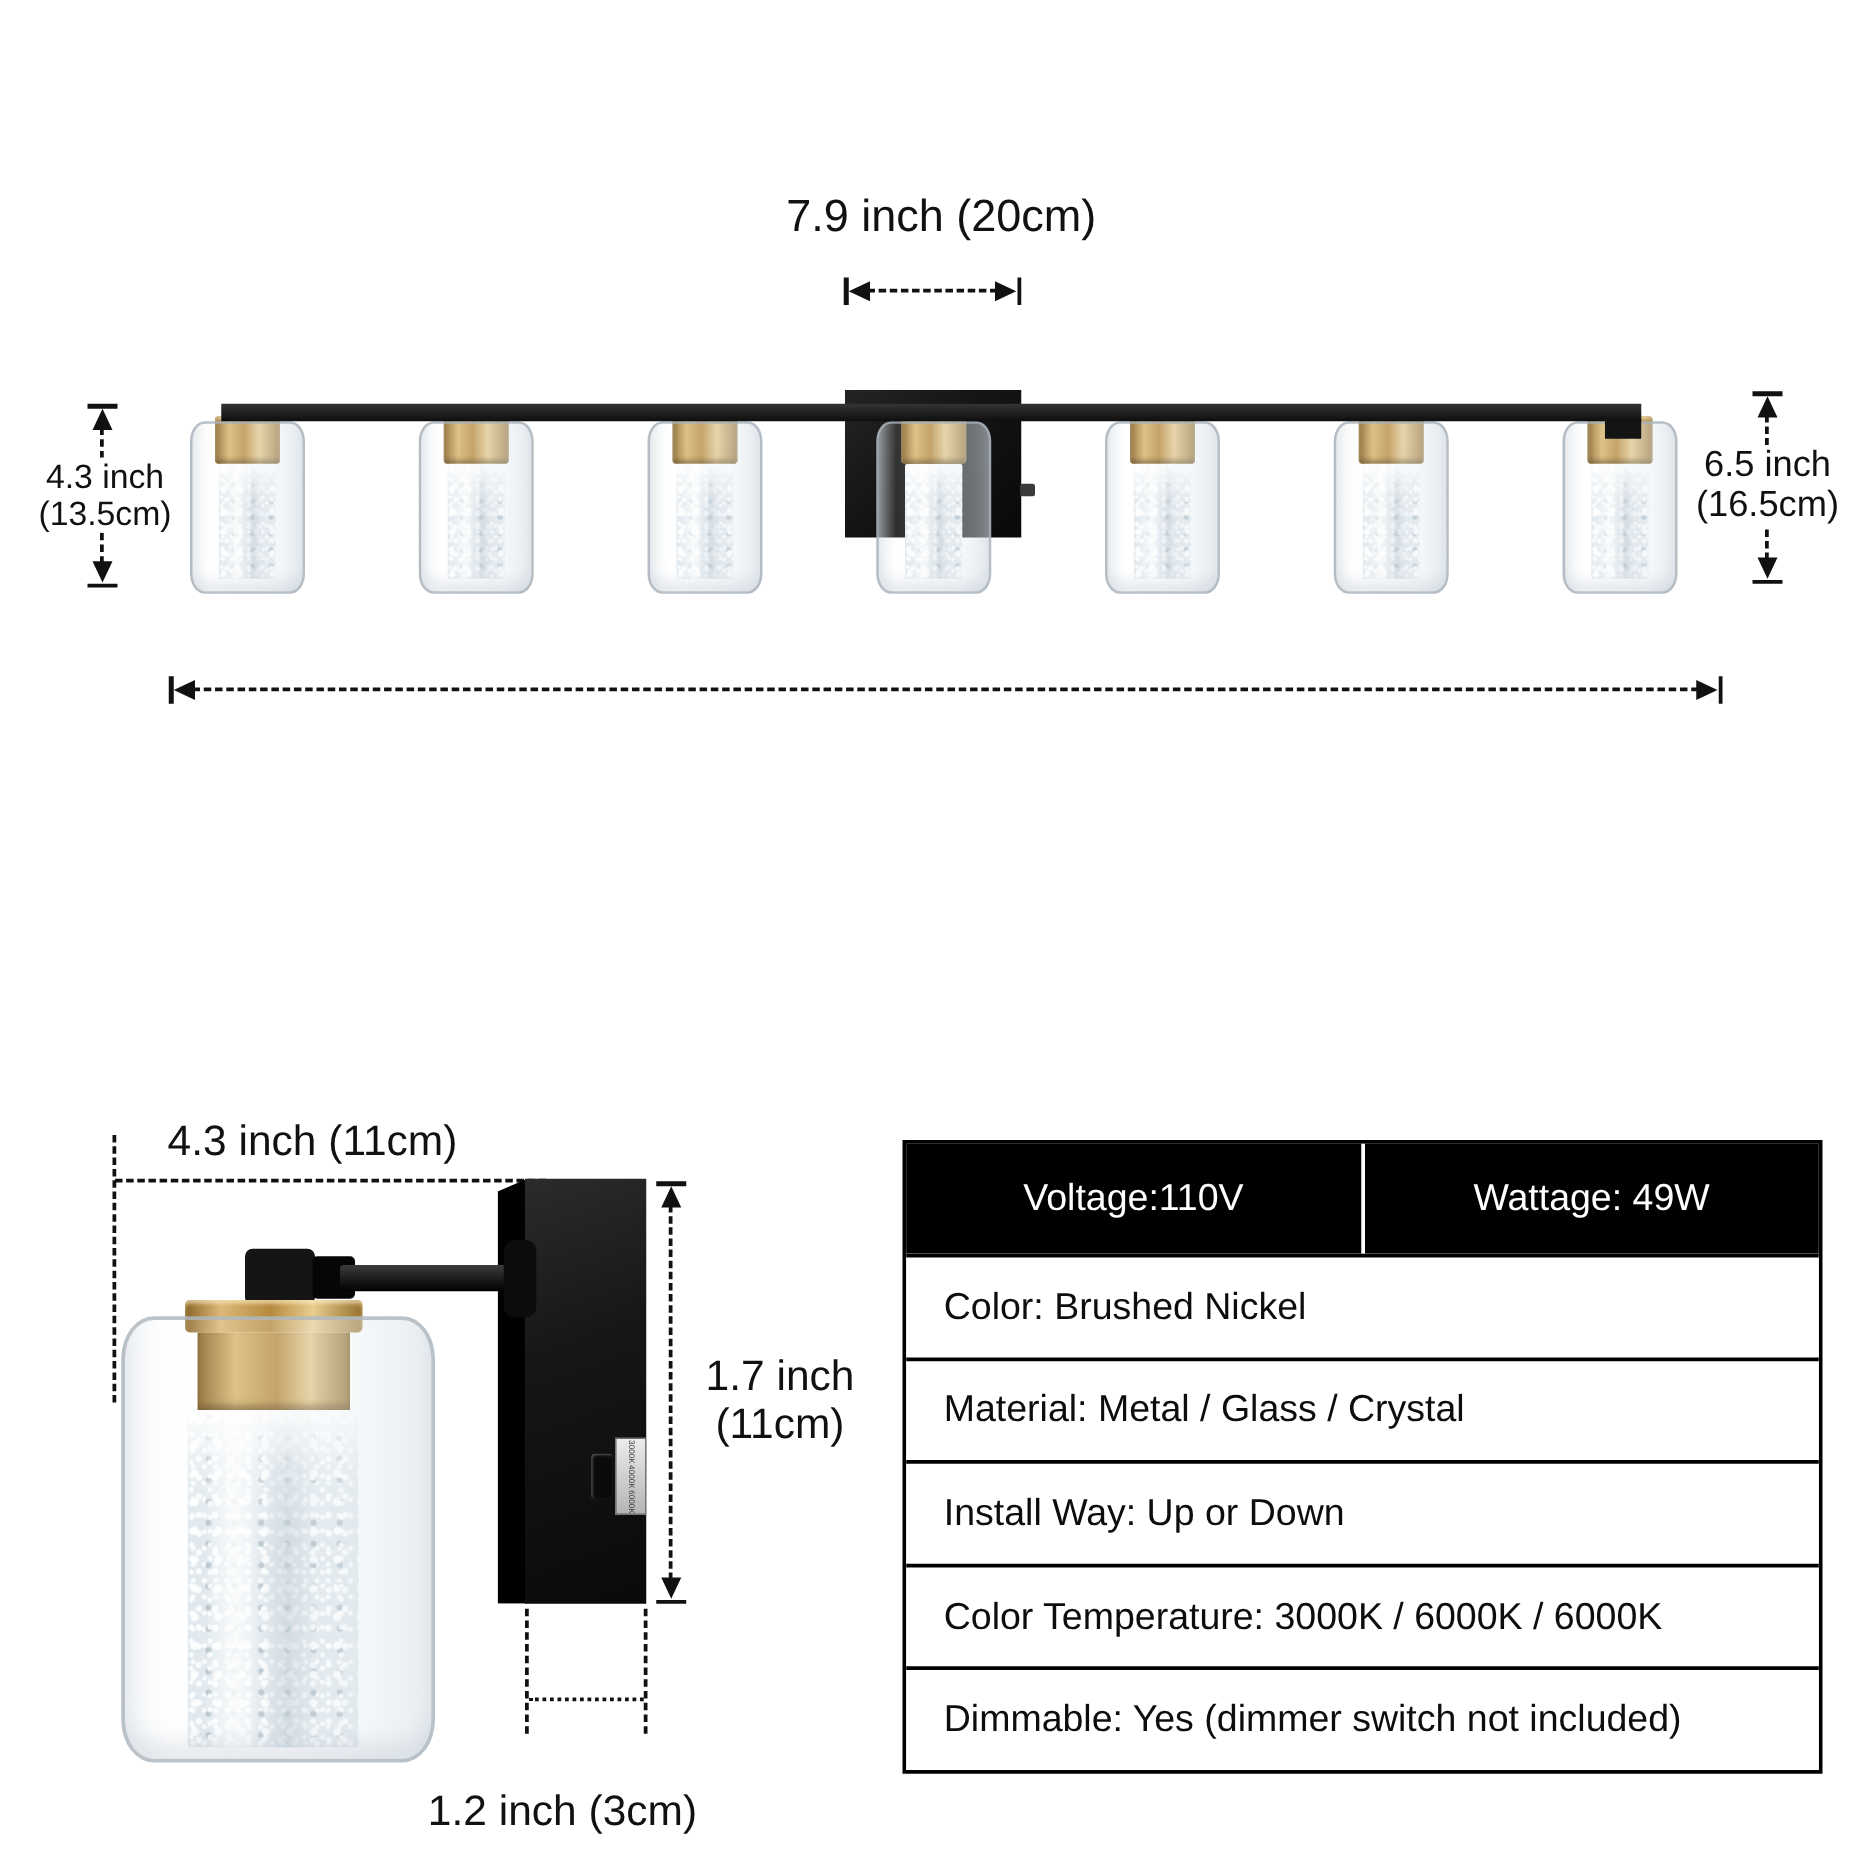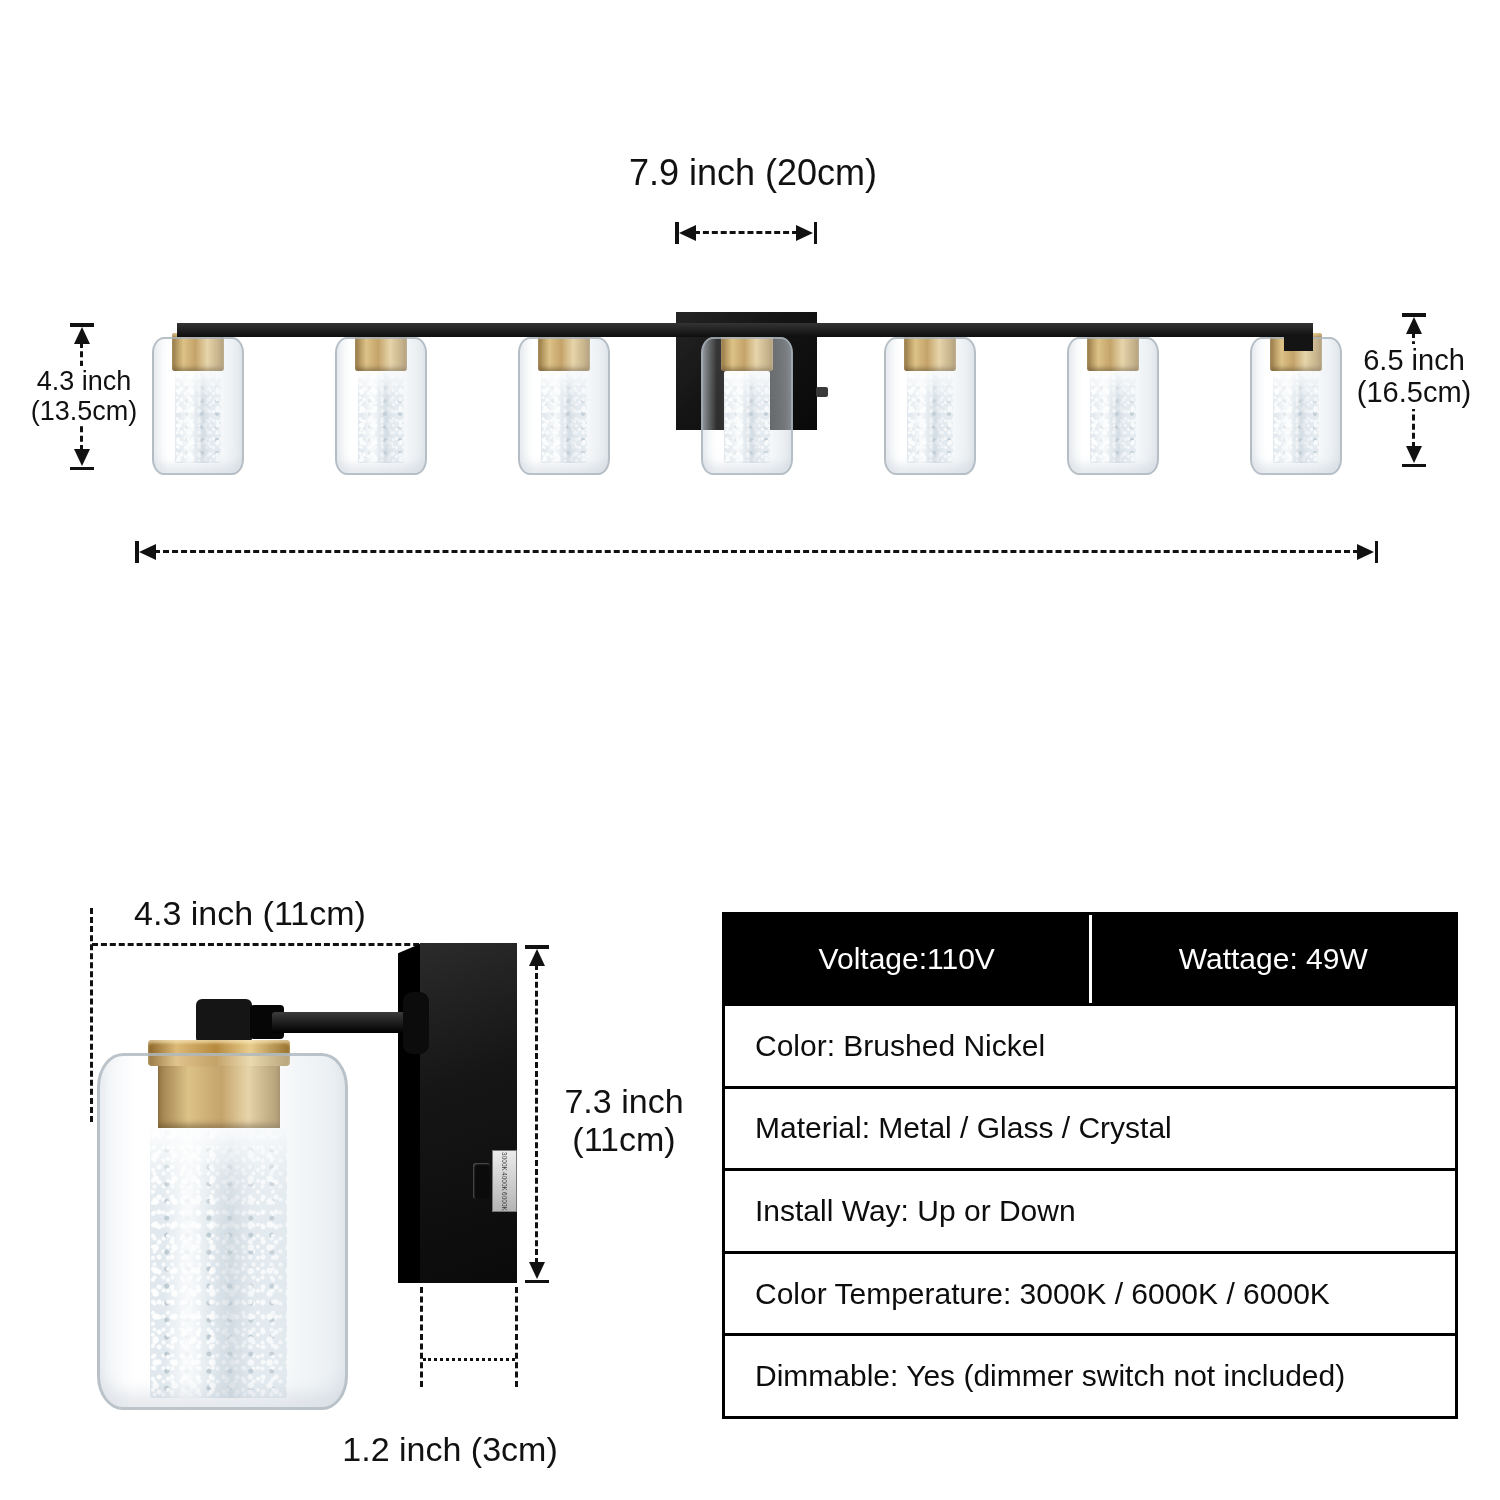--- a/index.html
+++ b/index.html
@@ -175,21 +175,21 @@
     <span>(13.5cm)</span>
   </div>
 
   <div class="vdim" style="left:1402px;top:313px;height:154px;">
     <div class="tbar top"></div>
     <div class="tbar bot"></div>
     <div class="ah-up"></div>
     <div class="ah-down"></div>
     <div class="dline"></div>
   </div>
-  <div class="dim-text dim-2line on-line" style="left:1350px;top:344px;width:128px;font-size:29px;">
+  <div class="dim-text dim-2line on-line" style="left:1350px;top:356px;width:128px;font-size:29px;">
     <span>6.5 inch</span><br>
     <span>(16.5cm)</span>
   </div>
 
   <div class="hdim" style="left:135px;top:541px;width:1243px;height:22px;">
     <div class="tbar left"></div>
     <div class="tbar right"></div>
     <div class="ah-left"></div>
     <div class="ah-right"></div>
     <div class="dline"></div>
@@ -217,21 +217,21 @@
   <div class="glass-lg"></div>
 
   <div class="vdim" style="left:525px;top:945px;height:338px;">
     <div class="tbar top"></div>
     <div class="tbar bot"></div>
     <div class="ah-up"></div>
     <div class="ah-down"></div>
     <div class="dline"></div>
   </div>
   <div class="dim-text dim-2line" style="left:548px;top:1082px;width:152px;font-size:34px;">
-    <span>7.3 inch</span><br>
+    <span>1.7 inch</span><br>
     <span>(11cm)</span>
   </div>
 
   <div class="ext-dash-v" style="left:420px;top:1287px;height:100px;"></div>
   <div class="ext-dash-v" style="left:515px;top:1287px;height:100px;"></div>
   <div class="ext-dot-h" style="left:423px;top:1358px;width:92px;"></div>
   <div class="dim-text" style="left:285px;top:1430px;width:330px;font-size:34px;">1.2 inch (3cm)</div>
 
   <div class="spec-table">
     <div class="spec-header">

